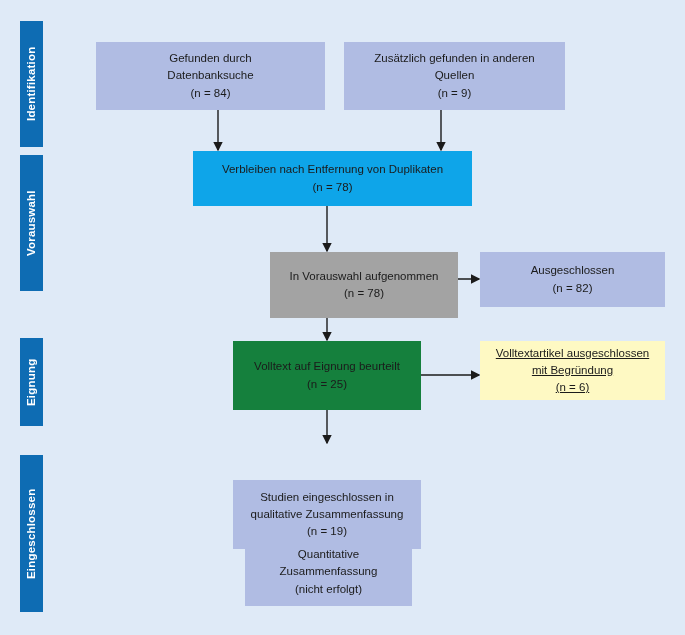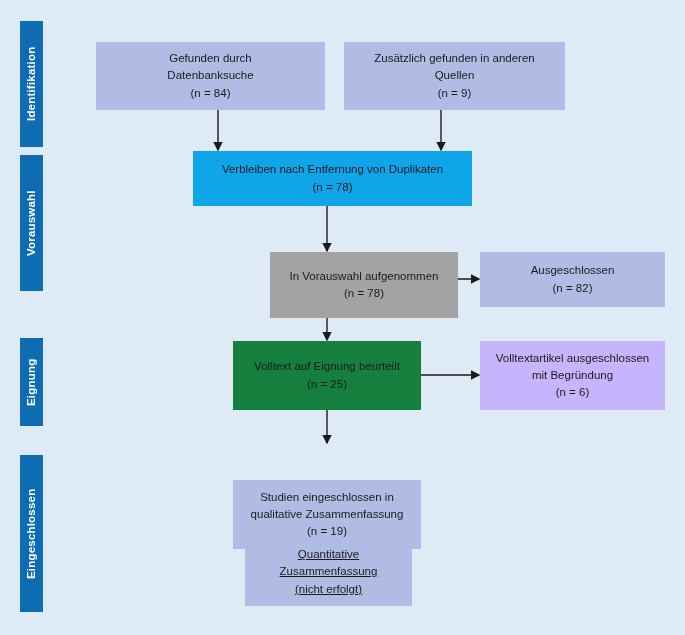--- a/index.html
+++ b/index.html
@@ -117,30 +117,30 @@
 (n = 78)</span>
       </div>
       <div class="node" style="left: 480px; top: 252px; width: 185px; height: 55px; background: rgb(176, 188, 227); color: rgb(27, 27, 27);">
         <span class="node-text">Ausgeschlossen
 (n = 82)</span>
       </div>
       <div class="node" style="left: 233px; top: 341px; width: 188px; height: 69px; background: #15803d; color: rgb(27, 27, 27); text-align: center;">
         <span class="node-text">Volltext auf Eignung beurteilt
 (n = 25)</span>
       </div>
-      <div class="node" style="left: 480px; top: 341px; width: 185px; height: 69px; background: #c4b5fd; color: rgb(27, 27, 27);">
+      <div class="node" style="left: 480px; top: 341px; width: 185px; height: 59px; background: #fef9c3; color: rgb(27, 27, 27); text-decoration: underline;">
         <span class="node-text">Volltextartikel ausgeschlossen
 mit Begründung
 (n = 6)</span>
       </div>
       <div class="node" style="left: 233px; top: 444px; width: 188px; height: 69px; background: rgb(176, 188, 227); color: rgb(27, 27, 27); margin-top: 36px;">
         <span class="node-text">Studien eingeschlossen in
 qualitative Zusammenfassung
 (n = 19)</span>
       </div>
-      <div class="node" style="left: 245px; top: 538px; width: 167px; height: 68px; background: rgb(176, 188, 227); color: rgb(27, 27, 27); text-decoration: underline;">
+      <div class="node" style="left: 245px; top: 538px; width: 167px; height: 68px; background: rgb(176, 188, 227); color: rgb(27, 27, 27);">
         <span class="node-text">Quantitative
 Zusammenfassung
 (nicht erfolgt)</span>
       </div>
     </div>
 
 </div>
 
 </body></html>

